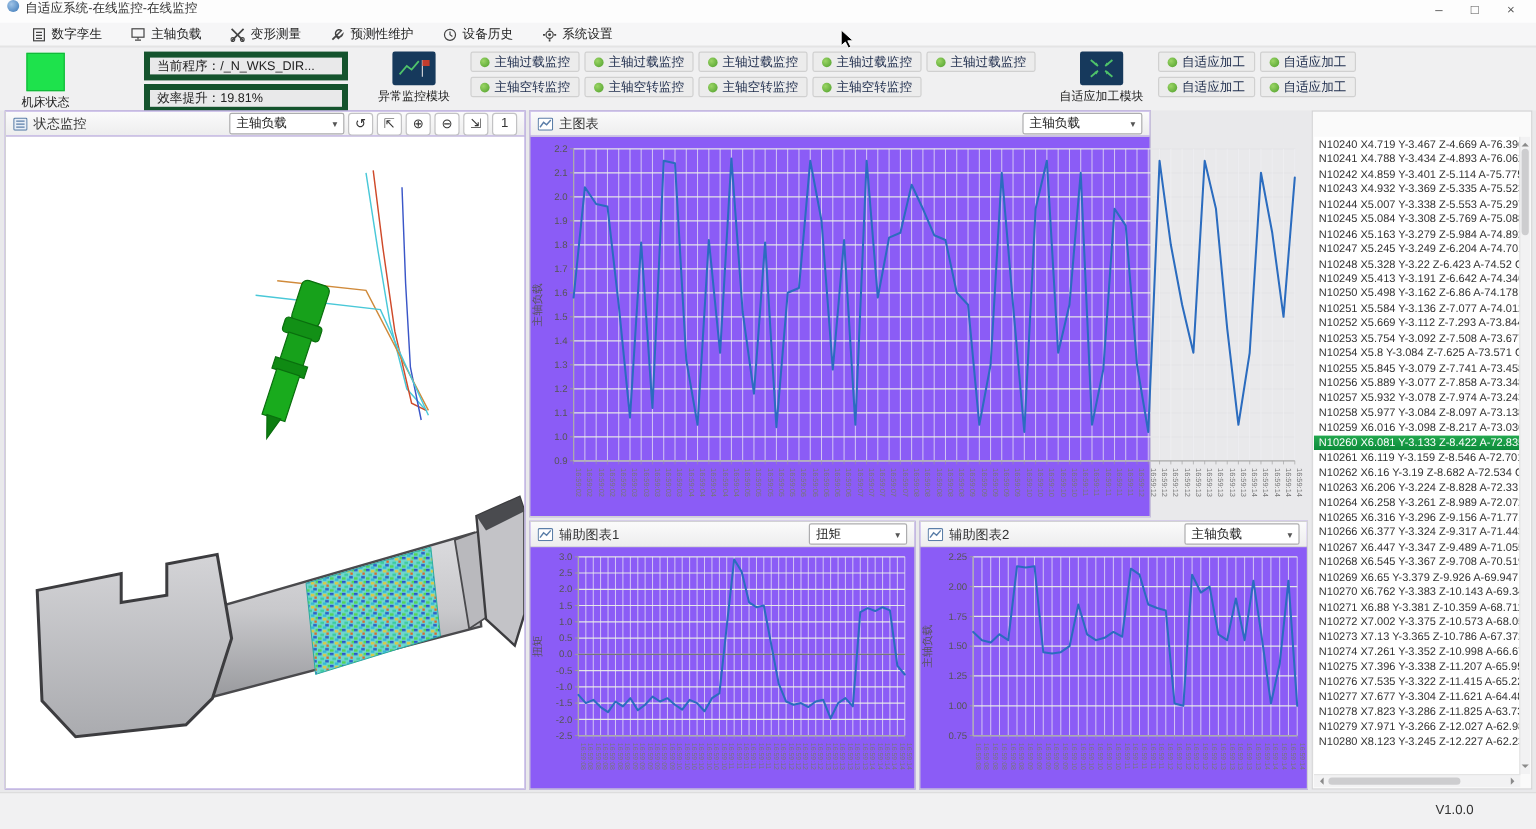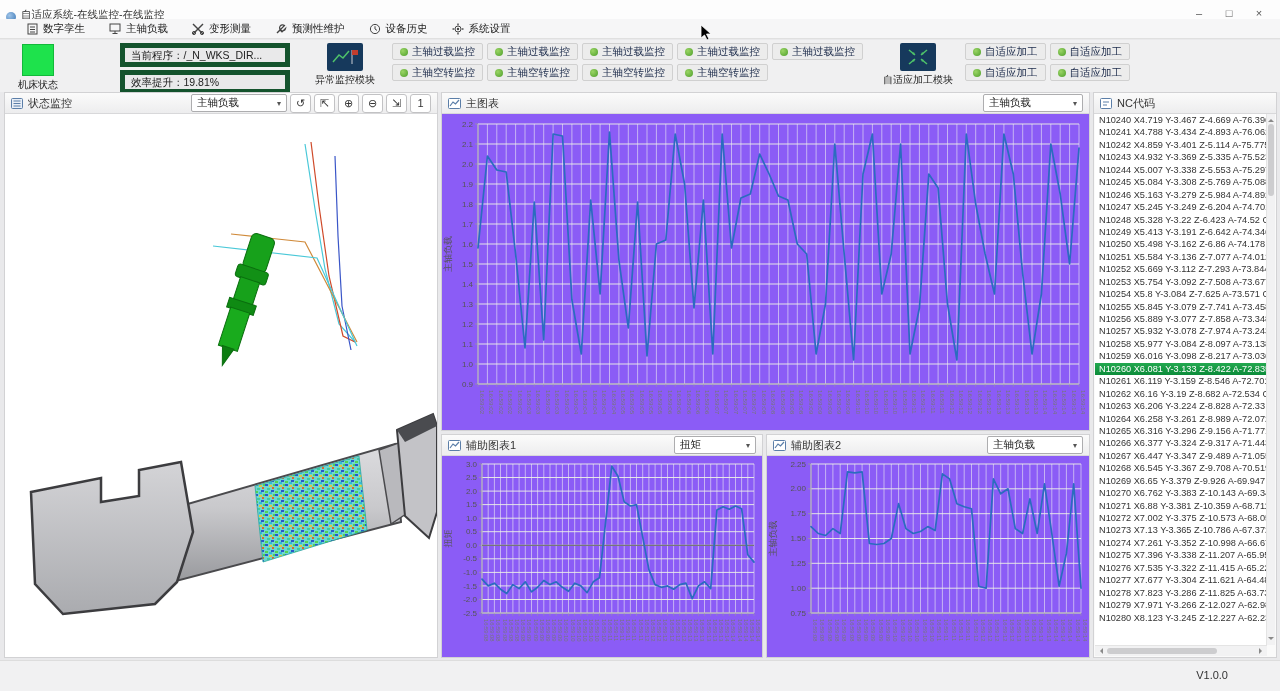--- a/index.html
+++ b/index.html
@@ -1,18 +1,18 @@
 <!DOCTYPE html>
 <html><head>
 <meta charset="utf-8">
 <style>
   html,body{margin:0;padding:0;background:#888;}
   #app{position:relative;width:1280px;height:691px;background:#e9e9eb;font-family:"Liberation Sans",sans-serif;overflow:hidden;user-select:none;}
   
-  .titlebar{position:absolute;top:0;left:0;right:0;height:23px;background:#fdfdfd;border-bottom:1px solid #e3e3e3;display:flex;align-items:flex-end;padding:0 6px;font-size:10.5px;color:#333;box-sizing:border-box;}
+  .titlebar{position:absolute;top:0;left:0;right:0;height:23px;background:#fdfdfd;border-bottom:1px solid #e3e3e3;display:flex;align-items:flex-start;padding:0 6px;font-size:10.5px;color:#333;box-sizing:border-box;}
   .appicon{width:10px;height:10px;border-radius:50%;background:radial-gradient(circle at 35% 35%,#9fc4e8,#3a76b5);margin-right:5px;flex:none;}
   .win-controls{margin-left:auto;display:flex;color:#555;}
   .win-btn{width:30px;text-align:center;font-size:11px;line-height:18px;}
   
   .menubar{position:absolute;top:19px;left:0;right:0;height:20px;background:#f6f6f7;border-bottom:1px solid #e0e0e0;display:flex;align-items:center;padding-left:18px;gap:6px;box-sizing:border-box;}
   .menu-item{display:flex;align-items:center;gap:5px;font-size:10.5px;color:#222;padding:1px 9px;}
   .menu-item svg{display:block;}
   
   .modulebar{position:absolute;top:40px;left:0;right:0;height:52px;background:#f0f0f1;display:flex;align-items:flex-start;padding:3px 4px 0 8px;box-sizing:border-box;}
   .machine-block{width:60px;text-align:center;flex:none;}
@@ -28,21 +28,21 @@
   .dot{width:8px;height:8px;border-radius:50%;background:radial-gradient(circle at 35% 35%,#9bd565,#4d9e2a);flex:none;}
   
   .panel{position:absolute;background:#8b5cf6;border:1px solid #d2d2d4;box-sizing:border-box;}
   .panel-header{height:21px;background:linear-gradient(#fbfbfb,#ededee);border-bottom:1px solid #d8d8da;display:flex;align-items:center;padding:0 6px;font-size:11px;color:#333;gap:5px;box-sizing:border-box;}
   .hicon{display:flex;align-items:center;}
   .dd{display:flex;align-items:center;justify-content:space-between;background:#fff;border:1px solid #adadaf;border-radius:2px;height:16px;font-size:10.5px;padding:0 5px;color:#222;cursor:default;flex:none;}
   .dd::after{content:"▾";font-size:8px;color:#555;margin-left:6px;}
   .vp-toolbar{margin-left:auto;display:flex;gap:3px;align-items:center;}
   .vbtn{width:19px;height:17px;background:#fff;border:1px solid #c2c2c4;border-radius:3px;font-size:11px;display:flex;align-items:center;justify-content:center;color:#333;cursor:default;}
   #left-panel{left:4px;top:92px;width:434px;height:566px;}
-  #main-panel{left:441px;top:92px;width:649px;height:339px;}
+  #main-panel{left:441px;top:92px;width:518px;height:339px;}
   #aux1-panel{left:441px;top:434px;width:322px;height:224px;}
   #aux2-panel{left:766px;top:434px;width:324px;height:224px;}
   #nc-panel{left:1093px;top:92px;width:184px;height:566px;background:#fafafa;}
   .viewport{position:absolute;top:21px;left:0;right:0;bottom:0;background:#fff;overflow:hidden;}
   
   #nc-list{position:absolute;top:21px;left:1px;right:9px;bottom:12px;background:#fff;overflow:hidden;}
   .nc-row{height:12.45px;line-height:12.5px;font-size:9.2px;color:#333;padding-left:4px;white-space:nowrap;overflow:hidden;cursor:default;}
   .nc-row.selected{background:linear-gradient(#23a84f,#0c8c3a);color:#fff;}
   .vscroll{position:absolute;top:21px;right:1px;bottom:12px;width:8px;background:#f2f2f3;border-left:1px solid #e4e4e4;}
   .vthumb{position:absolute;top:10px;left:1px;width:6px;height:72px;background:#cdcdcf;border-radius:3px;}
@@ -935,30 +935,20 @@
         <line x1="314.0" y1="157" x2="314.0" y2="160" stroke="#999" stroke-width="0.5"></line>
         <text transform="translate(316,163) rotate(90)" font-size="5.8" fill="#777">16:59:14</text>
         <line x1="44" y1="8" x2="44" y2="157" stroke="#aaa"></line>
         <line x1="44" y1="157" x2="314" y2="157" stroke="#aaa"></line>
         <polyline fill="none" stroke="#2b6cbf" stroke-width="1.7" stroke-linejoin="round" stroke-linecap="round" points="44.0,70.6 51.3,77.5 58.6,79.5 65.9,72.6 73.2,77.5 80.5,15.9 87.8,16.9 95.1,15.9 102.4,87.5 109.7,88.5 117.0,87.5 124.3,82.5 131.6,47.7 138.9,72.6 146.2,77.5 153.5,75.5 160.8,70.6 168.1,74.6 175.4,17.9 182.6,22.9 189.9,47.7 197.2,50.7 204.5,52.7 211.8,130.2 219.1,132.2 226.4,22.9 233.7,37.8 241.0,32.8 248.3,72.6 255.6,77.5 262.9,42.8 270.2,77.5 277.5,27.9 284.8,77.5 292.1,130.2 299.4,97.4 306.7,27.9 314.0,132.2"></polyline>
         <text transform="translate(9,82.5) rotate(-90)" text-anchor="middle" font-size="9" fill="#555">主轴负载</text>
       </svg>
   </div>
 
   <div class="panel" id="nc-panel">
-    <div class="panel-header">
-      <span class="hicon">
-          <svg width="12" height="11">
-            <rect x="0.5" y="0.5" width="11" height="10" rx="1" fill="#fff" stroke="#5b7ea8"></rect>
-            <line x1="3" y1="4" x2="9" y2="4" stroke="#5b7ea8"></line>
-            <line x1="3" y1="7" x2="7" y2="7" stroke="#5b7ea8"></line>
-          </svg>
-        </span>
-      <span>NC代码</span>
-    </div>
     <div id="nc-list">
         <div class="nc-row">N10240 X4.719 Y-3.467 Z-4.669 A-76.396</div>
         <div class="nc-row">N10241 X4.788 Y-3.434 Z-4.893 A-76.062</div>
         <div class="nc-row">N10242 X4.859 Y-3.401 Z-5.114 A-75.775</div>
         <div class="nc-row">N10243 X4.932 Y-3.369 Z-5.335 A-75.523</div>
         <div class="nc-row">N10244 X5.007 Y-3.338 Z-5.553 A-75.297</div>
         <div class="nc-row">N10245 X5.084 Y-3.308 Z-5.769 A-75.088</div>
         <div class="nc-row">N10246 X5.163 Y-3.279 Z-5.984 A-74.892</div>
         <div class="nc-row">N10247 X5.245 Y-3.249 Z-6.204 A-74.701</div>
         <div class="nc-row">N10248 X5.328 Y-3.22 Z-6.423 A-74.52 C</div>

